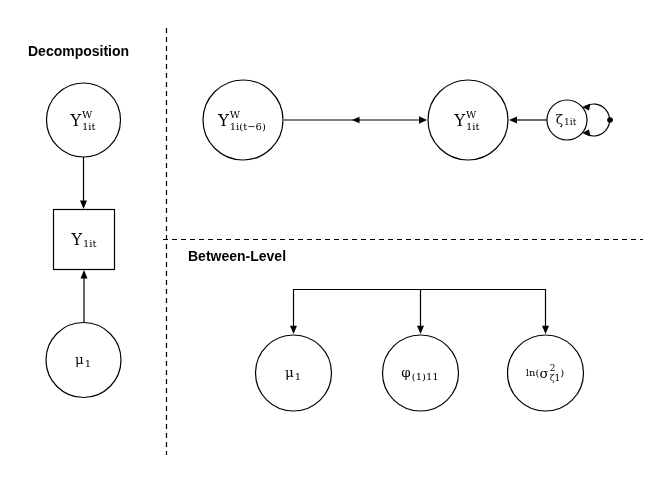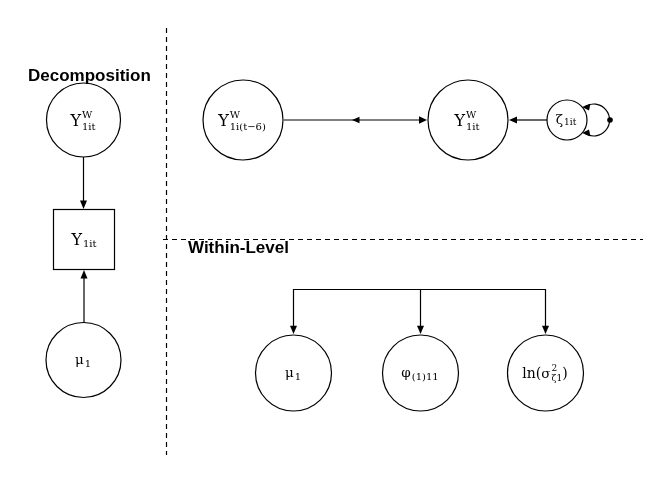--- a/index.html
+++ b/index.html
@@ -1,26 +1,26 @@
 <!DOCTYPE html>
 <html><head>
 <meta charset="utf-8">
 <style>
   html,body{margin:0;padding:0;background:#fff;}
   .canvas{position:relative;width:672px;height:480px;background:#ffffff;overflow:hidden;
           font-family:"DejaVu Serif",serif;color:#000;}
   .canvas svg{position:absolute;left:0;top:0;}
   .panel-title{position:absolute;font-family:"Liberation Sans","DejaVu Sans",sans-serif;
-               font-weight:bold;font-size:17px;color:#000;white-space:nowrap;margin-top:23px;}
+               font-weight:bold;font-size:14px;color:#000;white-space:nowrap;}
   .node-label{position:absolute;transform:translate(-50%,-50%);white-space:nowrap;
               display:flex;align-items:center;color:#000;}
   .base{font-size:16px;line-height:1;}
   .base.sm{font-size:13.5px;}
   .it{}
-  .pref,.suff{font-size:14px;line-height:1;}
+  .pref,.suff{font-size:10px;line-height:1;}
   .stack{display:inline-flex;flex-direction:column;align-items:flex-start;
          font-size:10px;line-height:1.15;margin-left:1px;}
   .stack.sm{font-size:9px;}
   .subsc{font-size:10px;line-height:1;position:relative;top:4px;margin-left:1px;}
 </style>
 </head>
 <body>
 
 <div class="canvas">
 
@@ -66,21 +66,21 @@
       <polygon points="293.5,334 290,325.8 297,325.8" fill="#000"></polygon>
       <polygon points="420.5,334 417,325.8 424,325.8" fill="#000"></polygon>
       <polygon points="545.5,334 542,325.8 549,325.8" fill="#000"></polygon>
     </g>
     <circle cx="293.5" cy="373" r="38" fill="none" stroke="#000" stroke-width="1.2"></circle>
     <circle cx="420.5" cy="373" r="38" fill="none" stroke="#000" stroke-width="1.2"></circle>
     <circle cx="545.5" cy="373" r="38" fill="none" stroke="#000" stroke-width="1.2"></circle>
   </svg>
 
   <div class="panel-title" style="left:28px;top:43px">Decomposition</div>
-  <div class="panel-title" style="left:188px;top:215px">Within-Level</div>
+  <div class="panel-title" style="left:188px;top:248px">Between-Level</div>
 
   <div class="node-label" style="left:83px;top:120px">
     <span class="base">Y</span>
     <span class="stack">
       <span>W</span>
       <span class="it">1it</span>
     </span>
   </div>
 
   <div class="node-label" style="left:84px;top:240px">

